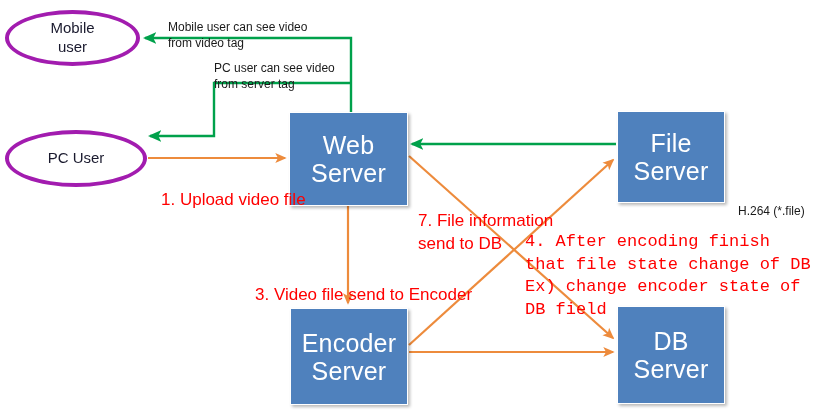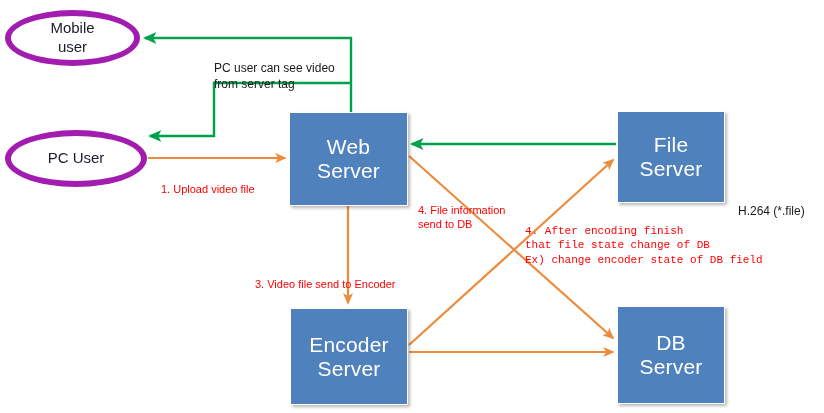--- a/index.html
+++ b/index.html
@@ -32,50 +32,50 @@
     background: #4f81bd;
     border: 1px solid #ffffff;
     box-shadow: 2px 2px 3px rgba(0,0,0,0.28);
     display: flex;
     align-items: center;
     justify-content: center;
     box-sizing: border-box;
   }
   .node-box .node-label {
     color: #ffffff;
-    font-size: 21px;
+    font-size: 25px;
     line-height: 1.12;
     text-align: center;
     font-family: "Liberation Sans", sans-serif;
     white-space: pre-line;
     letter-spacing: 0.2px;
   }
   
   .actor {
     position: absolute;
-    border: 6px solid #a21caf;
+    border: 4px solid #a21caf;
     border-radius: 50%;
     background: #ffffff;
     display: flex;
     align-items: center;
     justify-content: center;
     box-sizing: border-box;
   }
   .actor .actor-label {
     color: #1a1a2e;
     font-size: 15px;
     line-height: 1.25;
     text-align: center;
     white-space: pre-line;
     font-family: "Liberation Sans", sans-serif;
   }
   
   .ann {
     position: absolute;
-    font-size: 11px;
+    font-size: 17px;
     line-height: 1.32;
     white-space: pre-line;
     font-family: "Liberation Sans", sans-serif;
   }
   .ann.red   { color: #ff0000; }
   .ann.black { color: #1a1a1a; font-size: 12px; }
 </style>
 </head>
 <body>
 
@@ -130,32 +130,36 @@
   <div class="node-box" style="left:290px; top:308px; width:118px; height:97px;">
     <span class="node-label">Encoder
 Server</span>
   </div>
 
   <div class="node-box" style="left:617px; top:306px; width:108px; height:98px;">
     <span class="node-label">DB
 Server</span>
   </div>
 
+  <div class="ann black" style="left:168px; top:4px;">
+    <span>Mobile user can see video
+from video tag</span>
+  </div>
 
   <div class="ann black" style="left:214px; top:45px;">
     <span>PC user can see video
 from server tag</span>
   </div>
 
   <div class="ann red" style="left:161px; top:167px;">
     <span>1. Upload video file</span>
   </div>
 
   <div class="ann red" style="left:418px; top:188px;">
-    <span>4. File information
+    <span>7. File information
     send to DB</span>
   </div>
 
   <div class="ann red" style="left:255px; top:262px;">
     <span>3. Video file send to Encoder</span>
   </div>
 
 
   <div class="ann red" style="left:525px; top:209px;font-family:Liberation Mono, monospace;">
     <span>4. After encoding finish

